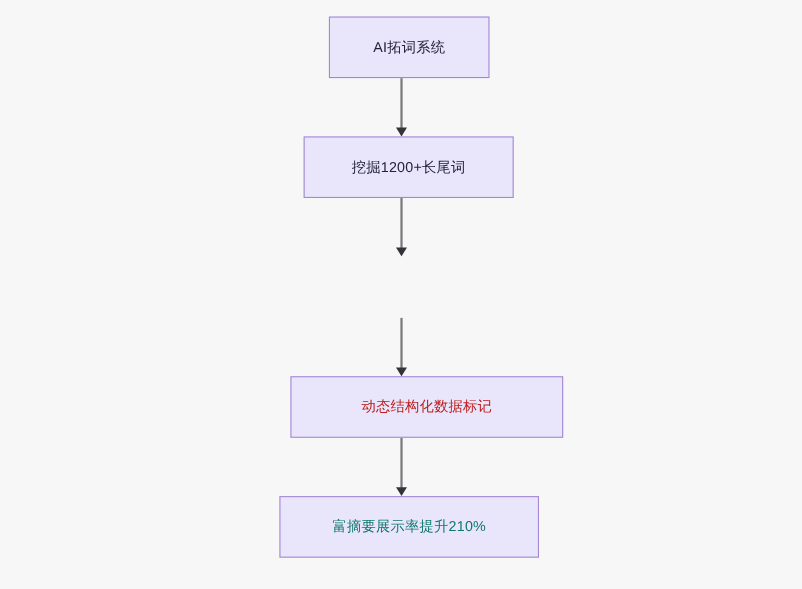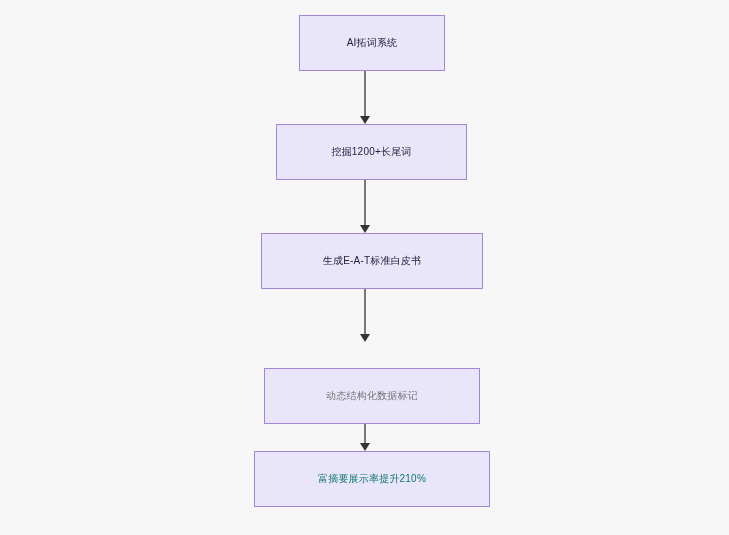--- a/index.html
+++ b/index.html
@@ -23,21 +23,21 @@
   .node-box {
     position: absolute;
     box-sizing: border-box;
     background: #e9e6fb;
     border: 1.6px solid #a387d6;
     border-radius: 0;
     display: flex;
     align-items: center;
     justify-content: center;
     color: #22223a;
-    font-size: 10px;
+    font-size: 13px;
     line-height: 1.2;
     letter-spacing: 0.2px;
     white-space: nowrap;
   }
 
   .node-label {
     display: block;
     text-align: center;
   }
 
@@ -85,25 +85,22 @@
   </div>
 
   <div class="node-box" id="node-0" style="left: 299px; top: 15px; width: 146px; height: 56px; background: rgb(233, 230, 251); border-color: rgb(163, 135, 214); color: rgb(34, 34, 58);">
     <span class="node-label">AI拓词系统</span>
   </div>
 
   <div class="node-box" id="node-1" style="left: 276px; top: 124px; width: 191px; height: 56px; background: rgb(233, 230, 251); border-color: rgb(163, 135, 214); color: rgb(34, 34, 58);">
     <span class="node-label">挖掘1200+长尾词</span>
   </div>
 
-  <div class="node-box" id="node-2" style="left: 261px; top: 233px; width: 222px; height: 56px; background: rgb(233, 230, 251); border-color: rgb(163, 135, 214); color: rgb(34, 34, 58);">
-    <span class="node-label">生成E-A-T标准白皮书</span>
-  </div>
 
-  <div class="node-box" id="node-3" style="left: 264px; top: 342px; width: 216px; height: 56px; background: rgb(233, 230, 251); border-color: rgb(163, 135, 214); color: #737373; margin-top: 26px;">
+  <div class="node-box" id="node-3" style="left: 264px; top: 342px; width: 248px; height: 56px; background: rgb(233, 230, 251); border-color: rgb(163, 135, 214); color: #b91c1c;">
     <span class="node-label">动态结构化数据标记</span>
   </div>
 
   <div class="node-box" id="node-4" style="left: 254px; top: 451px; width: 236px; height: 56px; background: rgb(233, 230, 251); border-color: rgb(163, 135, 214); color: #0f766e;">
     <span class="node-label">富摘要展示率提升210%</span>
   </div>
 
 </div>
 
 </body></html>

